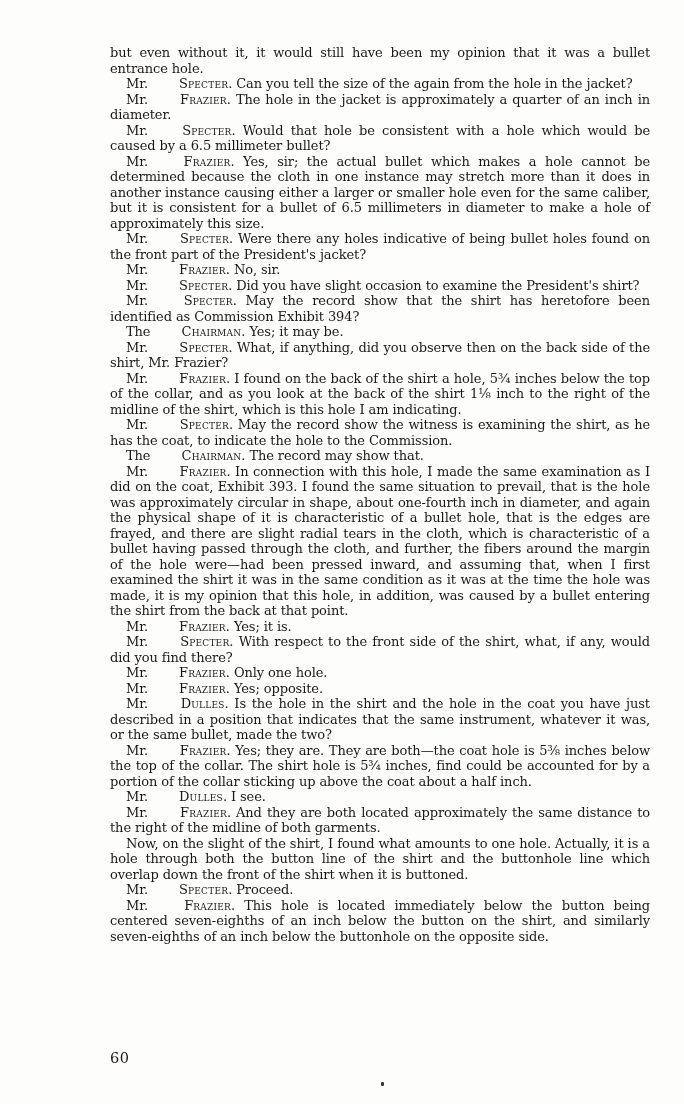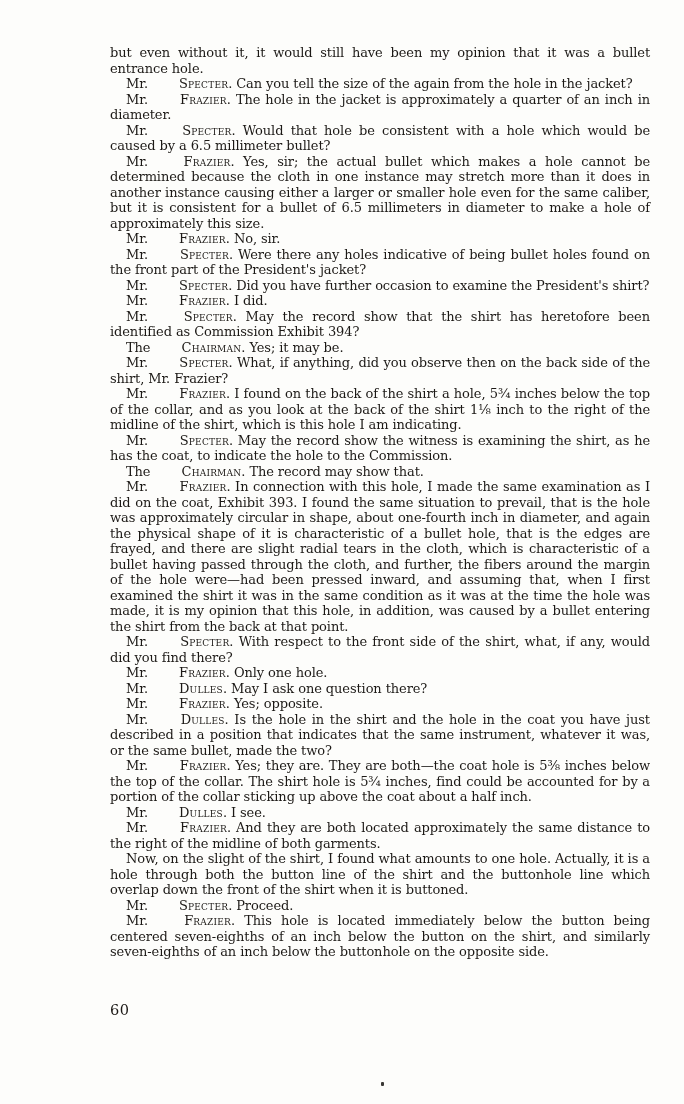--- a/index.html
+++ b/index.html
@@ -39,21 +39,21 @@
     text-indent: 16px;
   }
   .sc {
     font-variant: small-caps;
     letter-spacing: 0.2px;
     margin-left: 27px;
   }
   .page-number {
     position: absolute;
     left: 110px;
-    top: 1002px;
+    top: 1050px;
     font-size: 14.5px;
     letter-spacing: 0.5px;
   }
   .artifact-dot {
     position: absolute;
     left: 381px;
     top: 1082px;
     width: 3px;
     height: 4px;
     background: #3a3835;
@@ -63,34 +63,33 @@
 </head>
 <body>
 
 <div class="page">
   <div class="text-block">
       <p class="para"><span>but even without it, it would still have been my opinion that it was a bullet entrance hole.</span></p>
       <p class="para indent"><span>Mr. </span><span class="sc">Specter</span><span>. Can you tell the size of the again from the hole in the jacket?</span></p>
       <p class="para indent"><span>Mr. </span><span class="sc">Frazier</span><span>. The hole in the jacket is approximately a quarter of an inch in diameter.</span></p>
       <p class="para indent"><span>Mr. </span><span class="sc">Specter</span><span>. Would that hole be consistent with a hole which would be caused by a 6.5 millimeter bullet?</span></p>
       <p class="para indent"><span>Mr. </span><span class="sc">Frazier</span><span>. Yes, sir; the actual bullet which makes a hole cannot be determined because the cloth in one instance may stretch more than it does in another instance causing either a larger or smaller hole even for the same caliber, but it is consistent for a bullet of 6.5 millimeters in diameter to make a hole of approximately this size.</span></p>
+      <p class="para indent"><span>Mr. </span><span class="sc">Specter</span><span>. Were there any holes indicative of being bullet holes found on the front part of the President's jacket?</span></p>
       <p class="para indent"><span>Mr. </span><span class="sc">Frazier</span><span>. No, sir.</span></p>
-      <p class="para indent"><span>Mr. </span><span class="sc">Specter</span><span>. Were there any holes indicative of being bullet holes found on the front part of the President's jacket?</span></p>
-      <p class="para indent"><span>Mr. </span><span class="sc">Specter</span><span>. Did you have further occasion to examine the President's shirt?</span></p>
-      <p class="para indent"><span>Mr. </span><span class="sc">Frazier</span><span>. I did.</span></p>
+      <p class="para indent"><span>Mr. </span><span class="sc">Specter</span><span>. Did you have slight occasion to examine the President's shirt?</span></p>
       <p class="para indent"><span>Mr. </span><span class="sc">Specter</span><span>. May the record show that the shirt has heretofore been identified as Commission Exhibit 394?</span></p>
       <p class="para indent"><span>The </span><span class="sc">Chairman</span><span>. Yes; it may be.</span></p>
       <p class="para indent"><span>Mr. </span><span class="sc">Specter</span><span>. What, if anything, did you observe then on the back side of the shirt, Mr. Frazier?</span></p>
       <p class="para indent"><span>Mr. </span><span class="sc">Frazier</span><span>. I found on the back of the shirt a hole, 5¾ inches below the top of the collar, and as you look at the back of the shirt 1⅛ inch to the right of the midline of the shirt, which is this hole I am indicating.</span></p>
       <p class="para indent"><span>Mr. </span><span class="sc">Specter</span><span>. May the record show the witness is examining the shirt, as he has the coat, to indicate the hole to the Commission.</span></p>
       <p class="para indent"><span>The </span><span class="sc">Chairman</span><span>. The record may show that.</span></p>
       <p class="para indent"><span>Mr. </span><span class="sc">Frazier</span><span>. In connection with this hole, I made the same examination as I did on the coat, Exhibit 393.  I found the same situation to prevail, that is the hole was approximately circular in shape, about one-fourth inch in diameter, and again the physical shape of it is characteristic of a bullet hole, that is the edges are frayed, and there are slight radial tears in the cloth, which is characteristic of a bullet having passed through the cloth, and further, the fibers around the margin of the hole were—had been pressed inward, and assuming that, when I first examined the shirt it was in the same condition as it was at the time the hole was made, it is my opinion that this hole, in addition, was caused by a bullet entering the shirt from the back at that point.</span></p>
+      <p class="para indent"><span>Mr. </span><span class="sc">Frazier</span><span>. Yes; it is.</span></p>
       <p class="para indent"><span>Mr. </span><span class="sc">Specter</span><span>. With respect to the front side of the shirt, what, if any, would did you find there?</span></p>
       <p class="para indent"><span>Mr. </span><span class="sc">Frazier</span><span>. Only one hole.</span></p>
-      <p class="para indent"><span>Mr. </span><span class="sc">Dulles</span><span>. May I ask one question there?</span></p>
       <p class="para indent"><span>Mr. </span><span class="sc">Frazier</span><span>. Yes; opposite.</span></p>
       <p class="para indent"><span>Mr. </span><span class="sc">Dulles</span><span>. Is the hole in the shirt and the hole in the coat you have just described in a position that indicates that the same instrument, whatever it was, or the same bullet, made the two?</span></p>
       <p class="para indent"><span>Mr. </span><span class="sc">Frazier</span><span>. Yes; they are.  They are both—the coat hole is 5⅜ inches below the top of the collar.  The shirt hole is 5¾ inches, find could be accounted for by a portion of the collar sticking up above the coat about a half inch.</span></p>
       <p class="para indent"><span>Mr. </span><span class="sc">Dulles</span><span>. I see.</span></p>
       <p class="para indent"><span>Mr. </span><span class="sc">Frazier</span><span>. And they are both located approximately the same distance to the right of the midline of both garments.</span></p>
       <p class="para indent"><span>Now, on the slight of the shirt, I found what amounts to one hole.  Actually, it is a hole through both the button line of the shirt and the buttonhole line which overlap down the front of the shirt when it is buttoned.</span></p>
       <p class="para indent"><span>Mr. </span><span class="sc">Specter</span><span>. Proceed.</span></p>
       <p class="para indent"><span>Mr. </span><span class="sc">Frazier</span><span>. This hole is located immediately below the button being centered seven-eighths of an inch below the button on the shirt, and similarly seven-eighths of an inch below the buttonhole on the opposite side.</span></p>
     </div>
   <div class="page-number">60</div>

